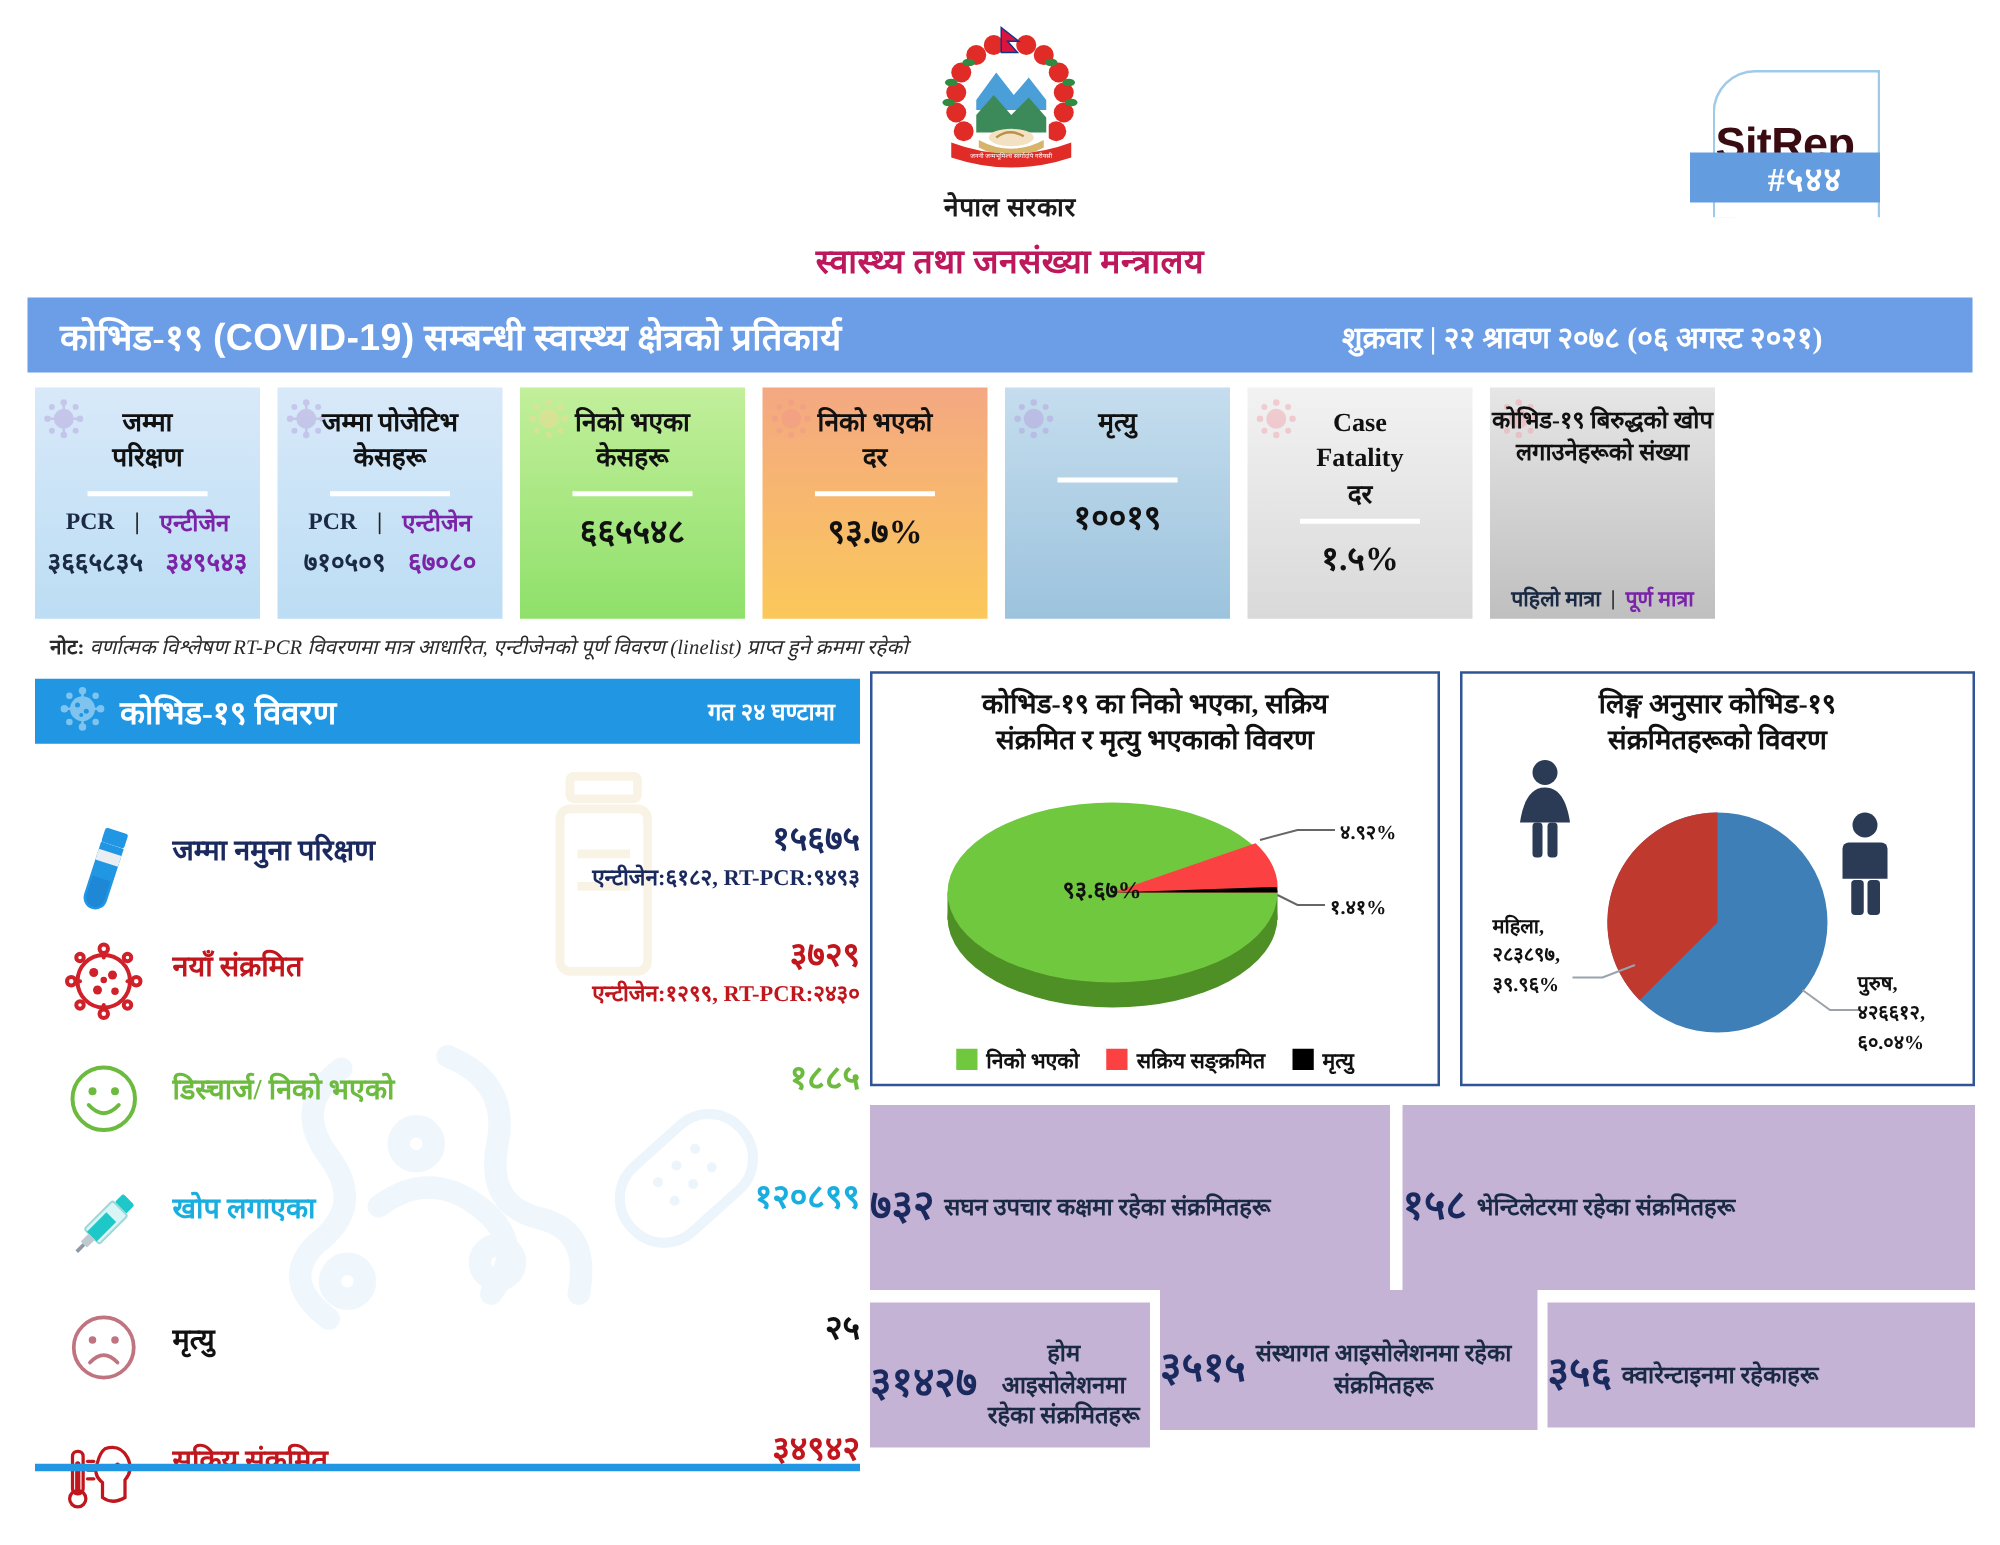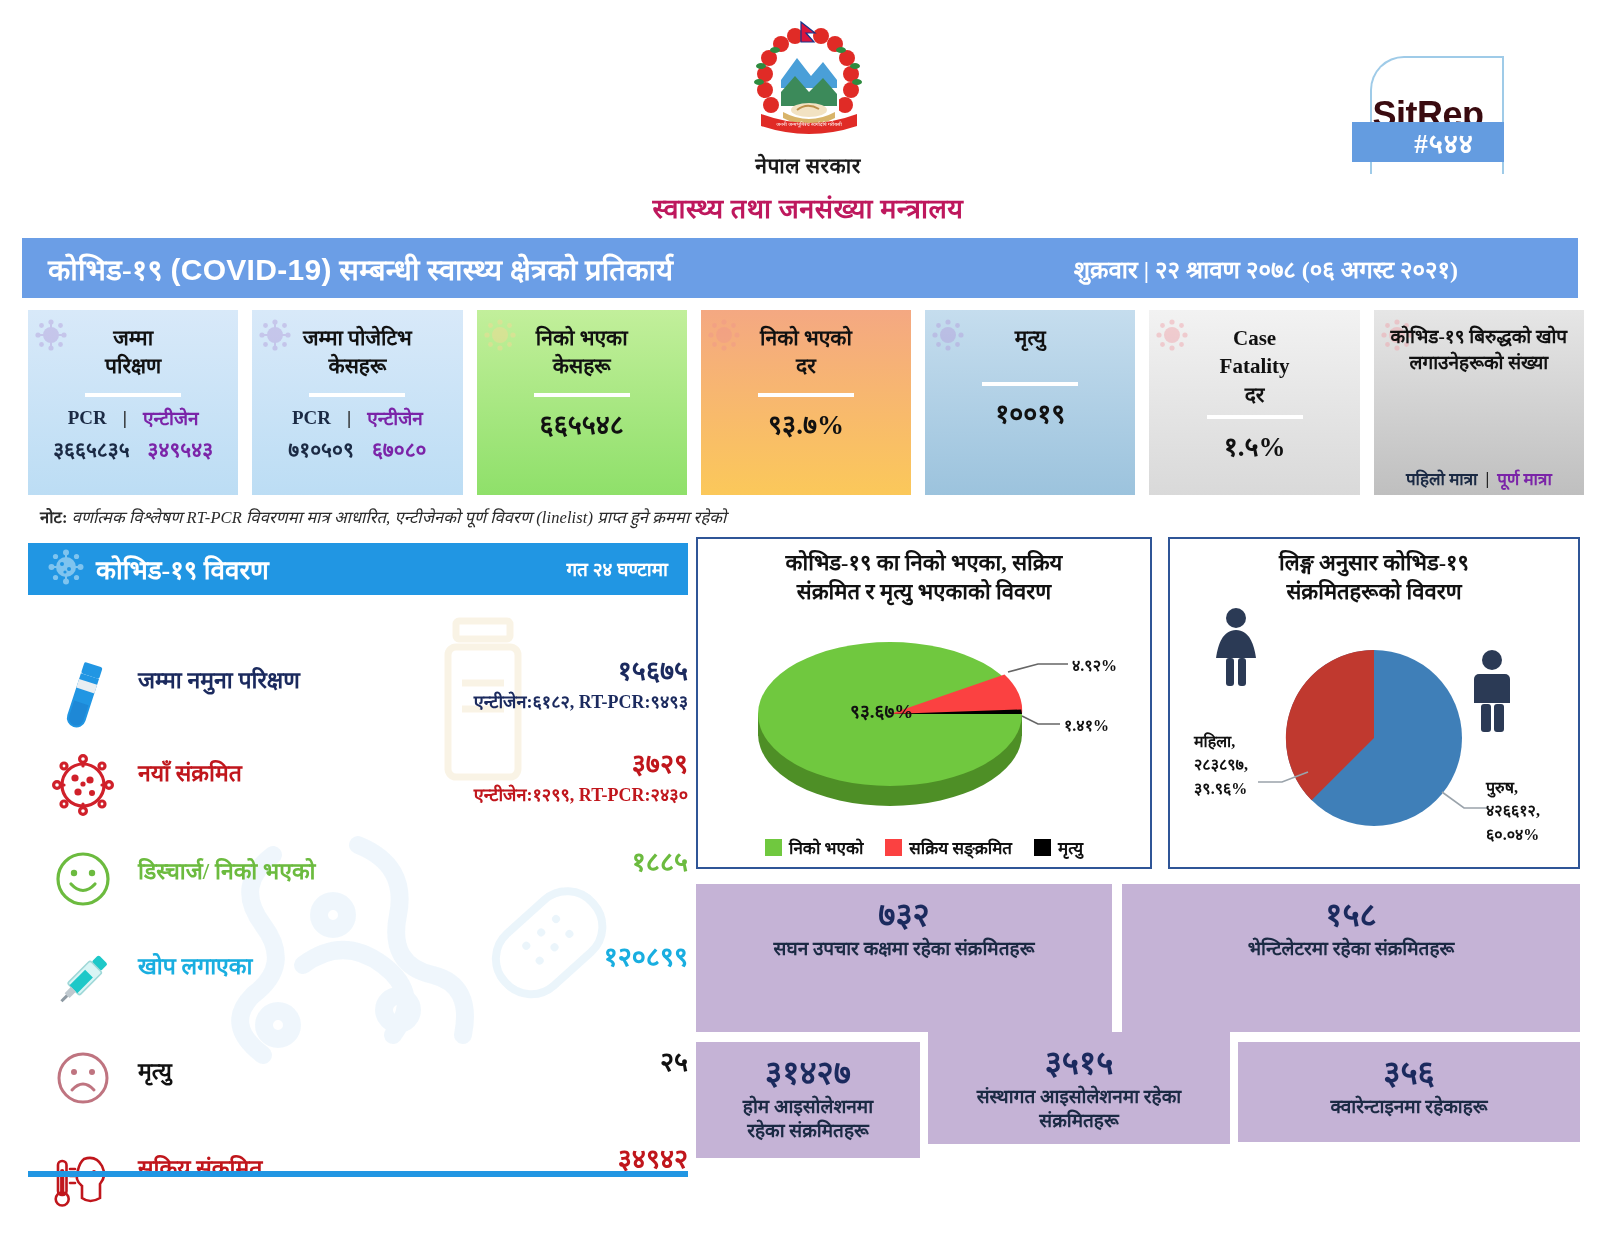--- a/index.html
+++ b/index.html
@@ -101,24 +101,23 @@
     color: #ffffff;
     font-size: 24px;
     font-weight: bold;
     padding-right: 94px;
   }
 
   
   .kpi-row {
     position: absolute;
     left: 28px; top: 310px;
-    width: 1556px; height: 185px;
+    width: 1344px; height: 185px;
     display: flex;
     gap: 14px;
-    justify-content: center;
   }
   .kpi {
     flex: 1;
     position: relative;
     display: flex;
     flex-direction: column;
     align-items: center;
     padding-top: 14px;
     overflow: hidden;
   }
@@ -272,21 +271,20 @@
     font-size: 16px;
     font-weight: bold;
     color: #111;
   }
 
   
   .purple-box {
     position: absolute;
     background: #c5b3d6;
     display: flex;
-    flex-direction: column;
     align-items: center;
     padding-top: 14px;
   }
   .pb-num {
     font-size: 33px;
     font-weight: bold;
     color: #1b2a5e;
     line-height: 1.05;
   }
   .pb-text {

